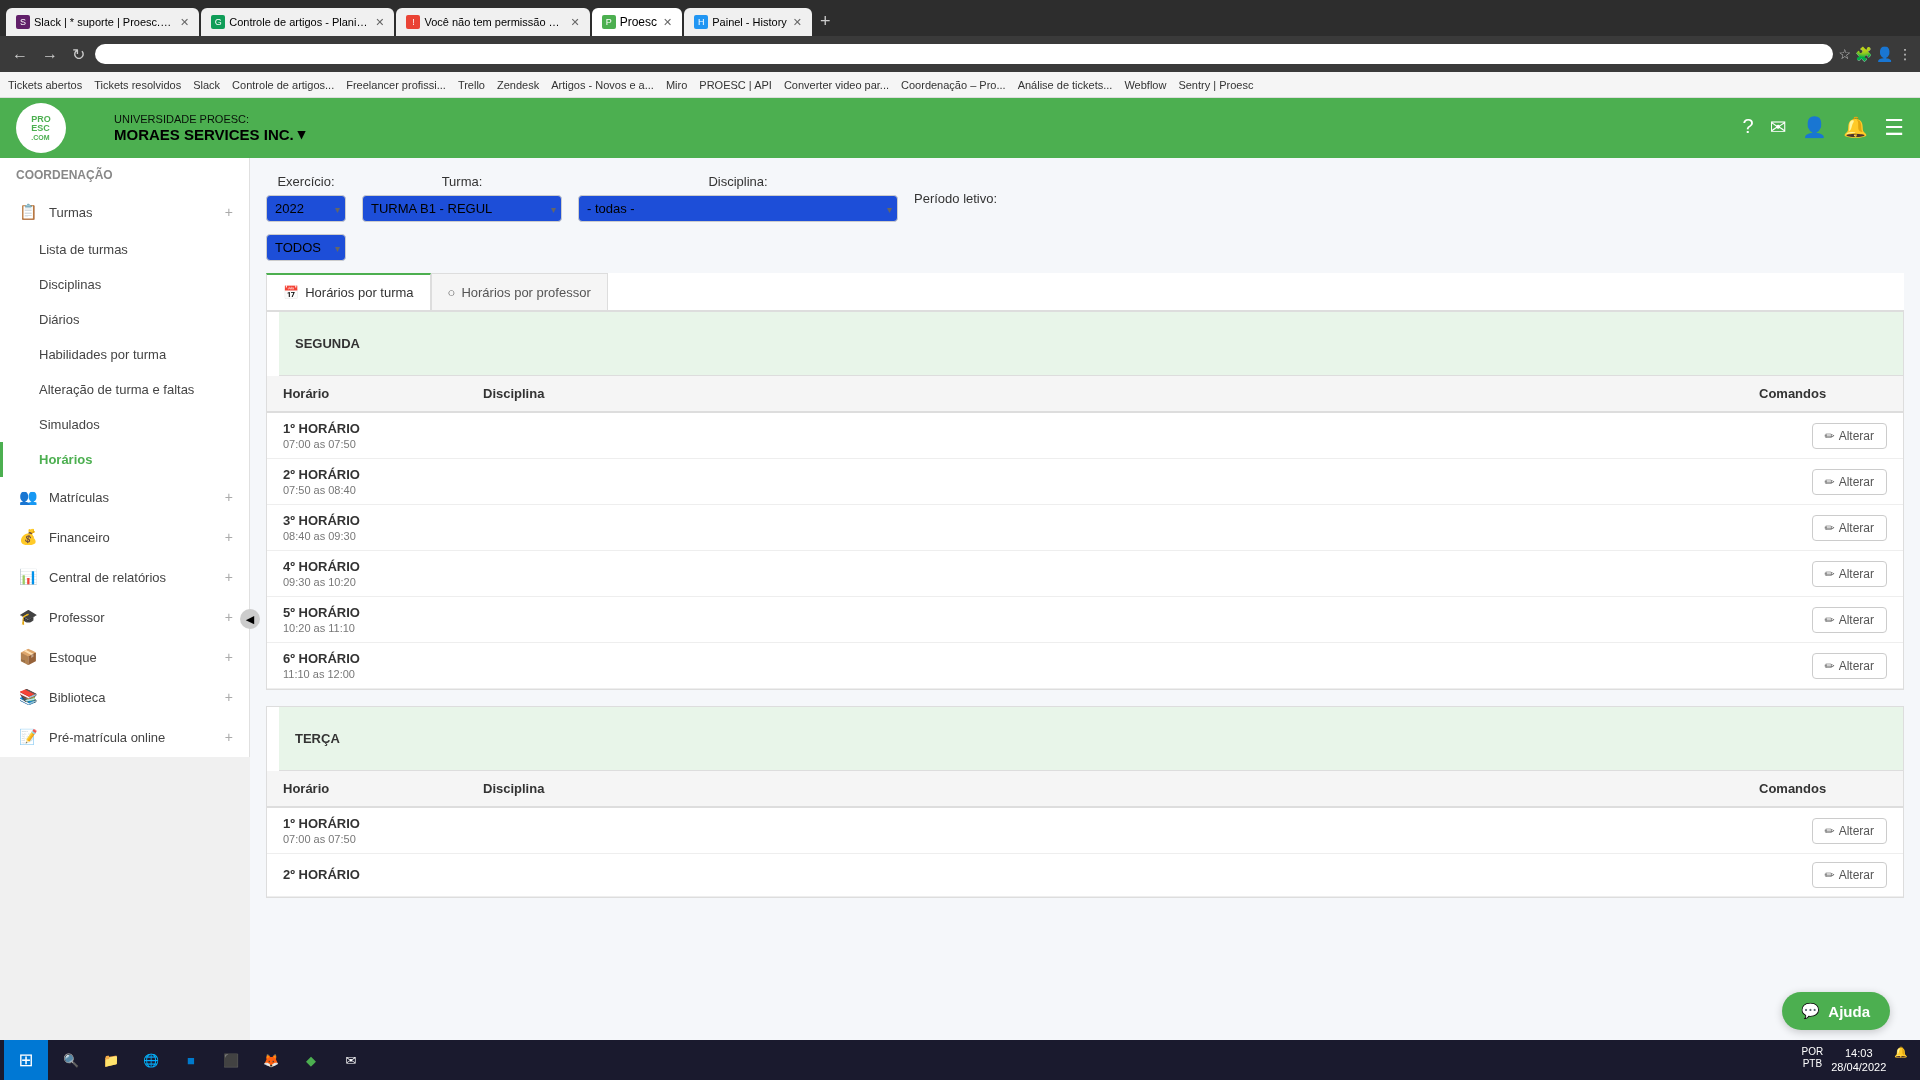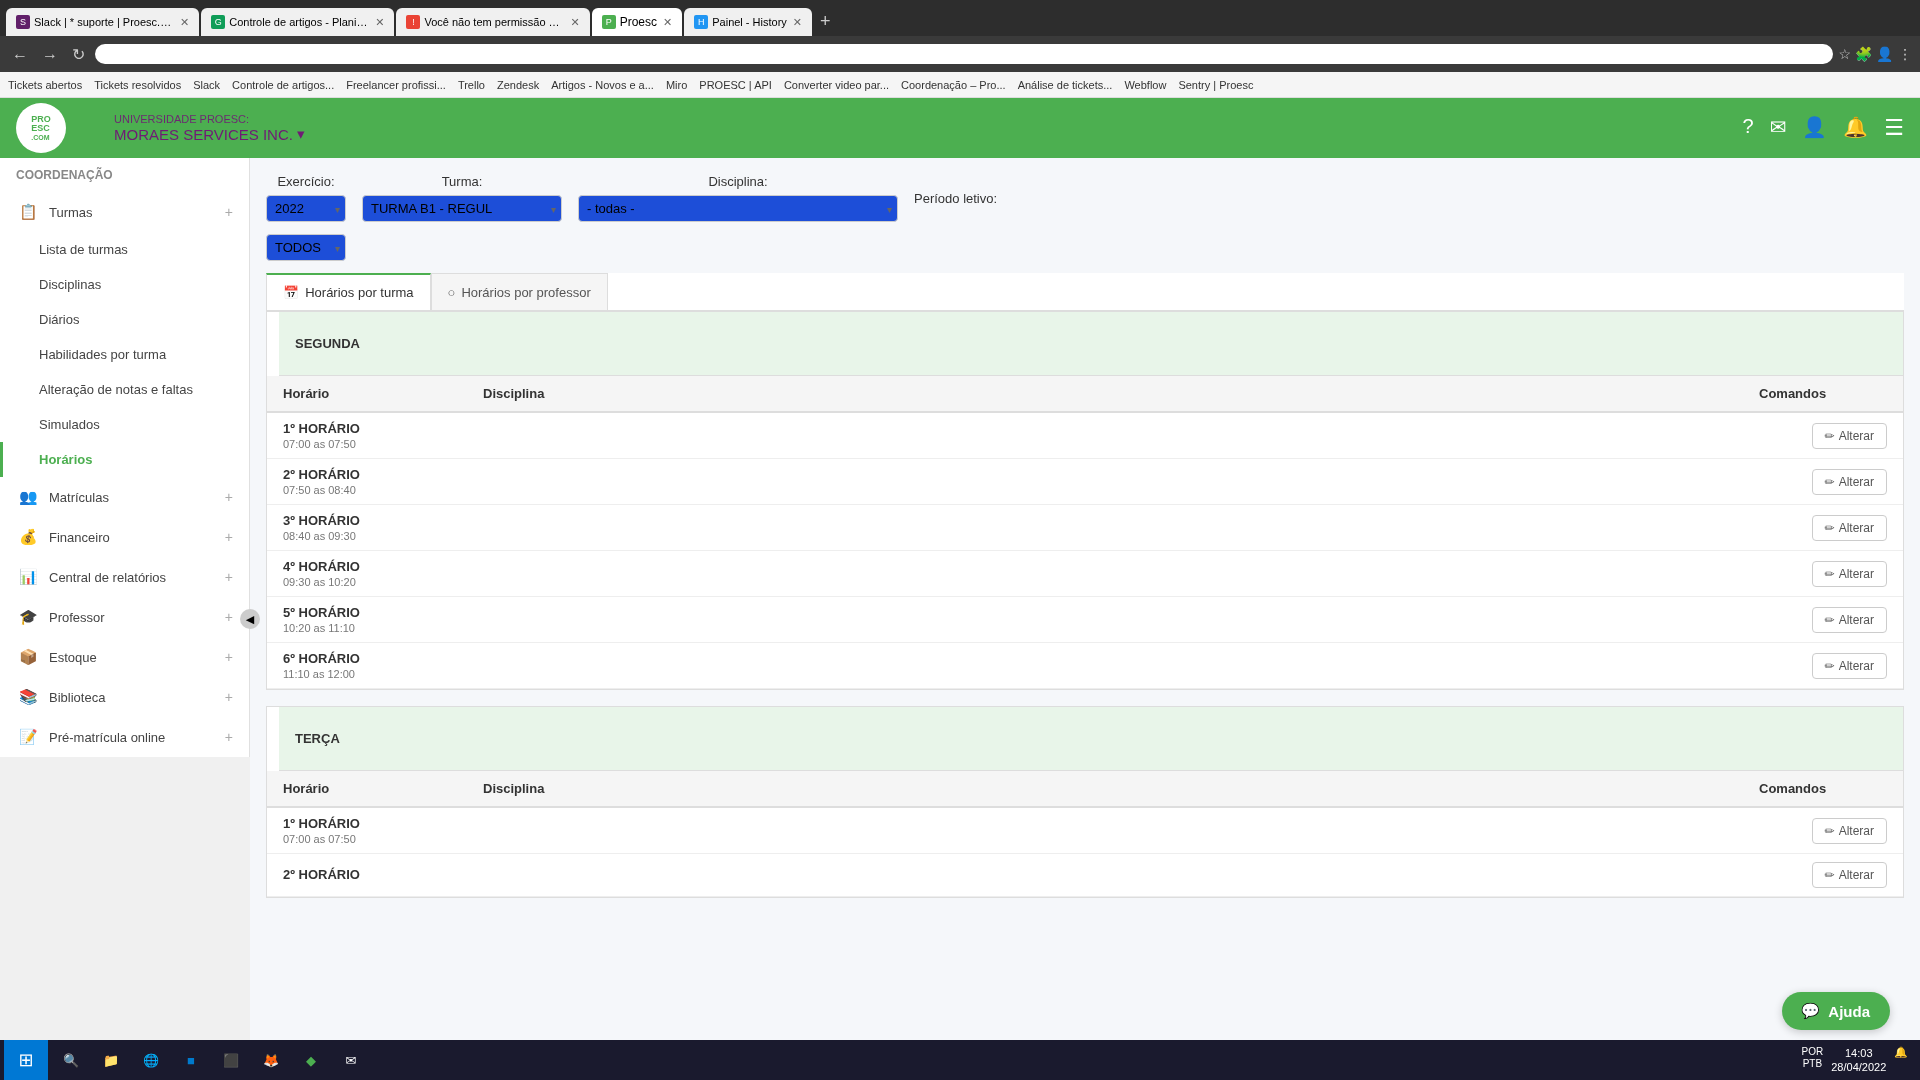--- a/index.html
+++ b/index.html
@@ -23,23 +23,23 @@
     .bookmarks-bar { background: #f5f5f5; border-bottom: 1px solid #ddd; padding: 3px 8px; display: flex; align-items: center; gap: 12px; font-size: 11px; color: #333; height: 26px; overflow: hidden; }
     .bookmark-item { cursor: pointer; white-space: nowrap; display: flex; align-items: center; gap: 3px; }
 
     
     .app-container { display: flex; flex-direction: column; height: calc(1080px - 98px); background: #f0f0f0; }
 
     
     .app-header { background: #4caf50; display: flex; align-items: center; padding: 0 16px; height: 60px; }
     .logo-area { display: flex; align-items: center; }
     .logo-circle { width: 50px; height: 50px; background: #fff; border-radius: 50%; display: flex; align-items: center; justify-content: center; font-weight: bold; color: #4caf50; font-size: 10px; margin-right: 8px; overflow: hidden; }
-    .header-uni { margin-left: 40px; color: #701a75; }
+    .header-uni { margin-left: 40px; color: #000000; }
     .header-uni .label { font-size: 11px; opacity: 0.9; }
-    .header-uni .name { font-size: 15px; font-weight: normal; display: flex; align-items: center; gap: 4px; }
+    .header-uni .name { font-size: 15px; font-weight: bold; display: flex; align-items: center; gap: 4px; }
     .header-right { margin-left: auto; display: flex; gap: 16px; color: #fff; font-size: 18px; }
 
     
     .main-area { display: flex; flex: 1; overflow: hidden; }
 
     
     .sidebar { width: 250px; background: #fff; border-right: 1px solid #e0e0e0; overflow-y: auto; flex-shrink: 0; }
     .sidebar-item { display: flex; align-items: center; padding: 10px 16px; cursor: pointer; color: #444; font-size: 13px; border-left: 3px solid transparent; }
     .sidebar-item.active { color: #4caf50; font-weight: bold; border-left-color: #4caf50; }
     .sidebar-item .item-icon { width: 20px; height: 20px; margin-right: 10px; display: flex; align-items: center; justify-content: center; font-size: 15px; }
@@ -199,21 +199,21 @@
         <div class="sidebar-item" style="padding-left:36px;">
           <span>Disciplinas</span>
         </div>
         <div class="sidebar-item" style="padding-left:36px;">
           <span>Diários</span>
         </div>
         <div class="sidebar-item" style="padding-left:36px;">
           <span>Habilidades por turma</span>
         </div>
         <div class="sidebar-item" style="padding-left:36px;">
-          <span>Alteração de notas e faltas</span>
+          <span>Alteração de turma e faltas</span>
         </div>
         <div class="sidebar-item" style="padding-left:36px;">
           <span>Simulados</span>
         </div>
         <div class="sidebar-item active" style="padding-left:36px;">
           <span>Horários</span>
         </div>
 
         <div class="sidebar-item">
           <span class="item-icon">👥</span>

